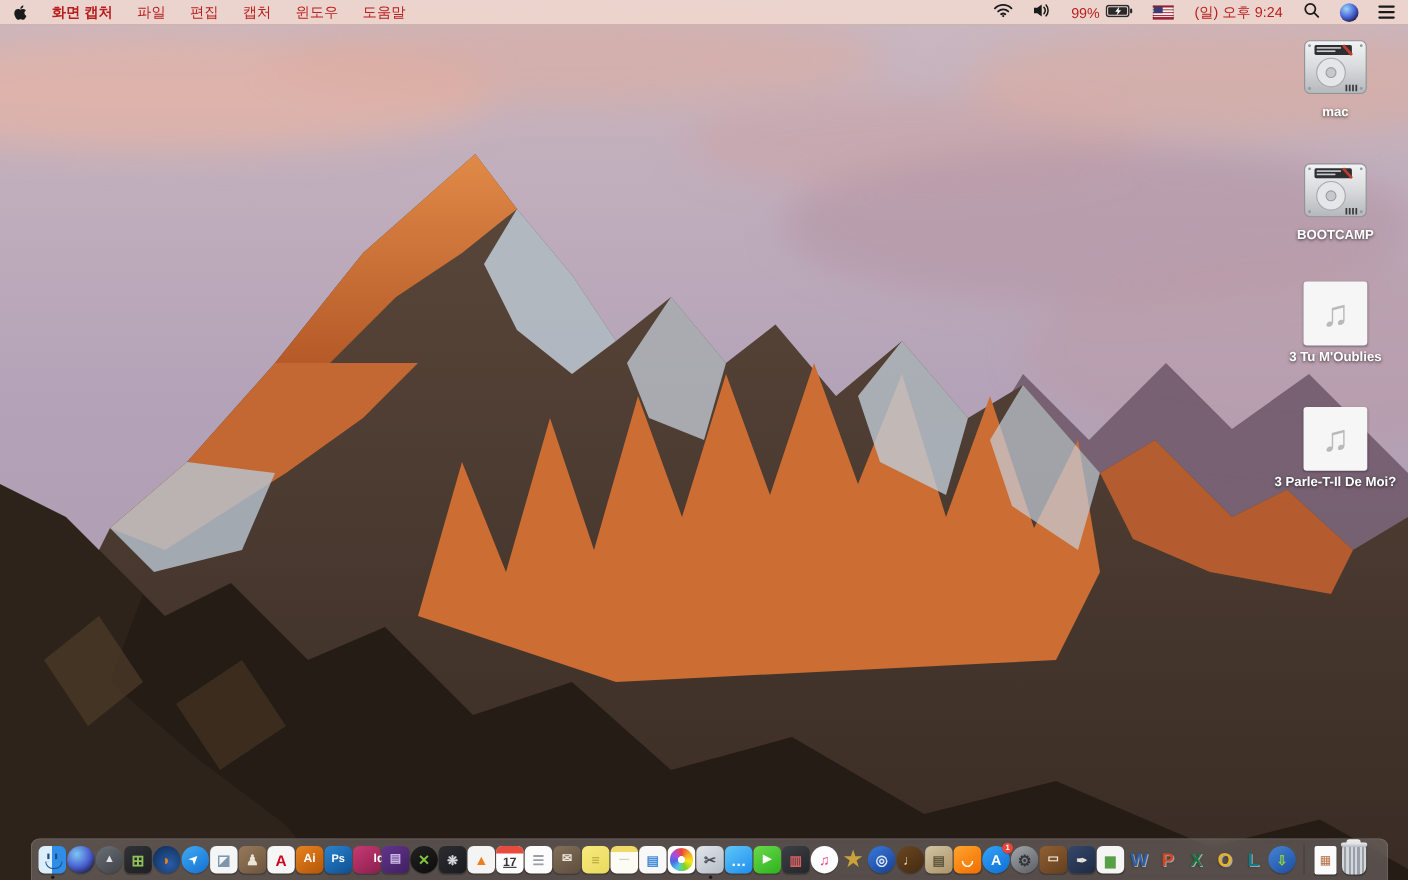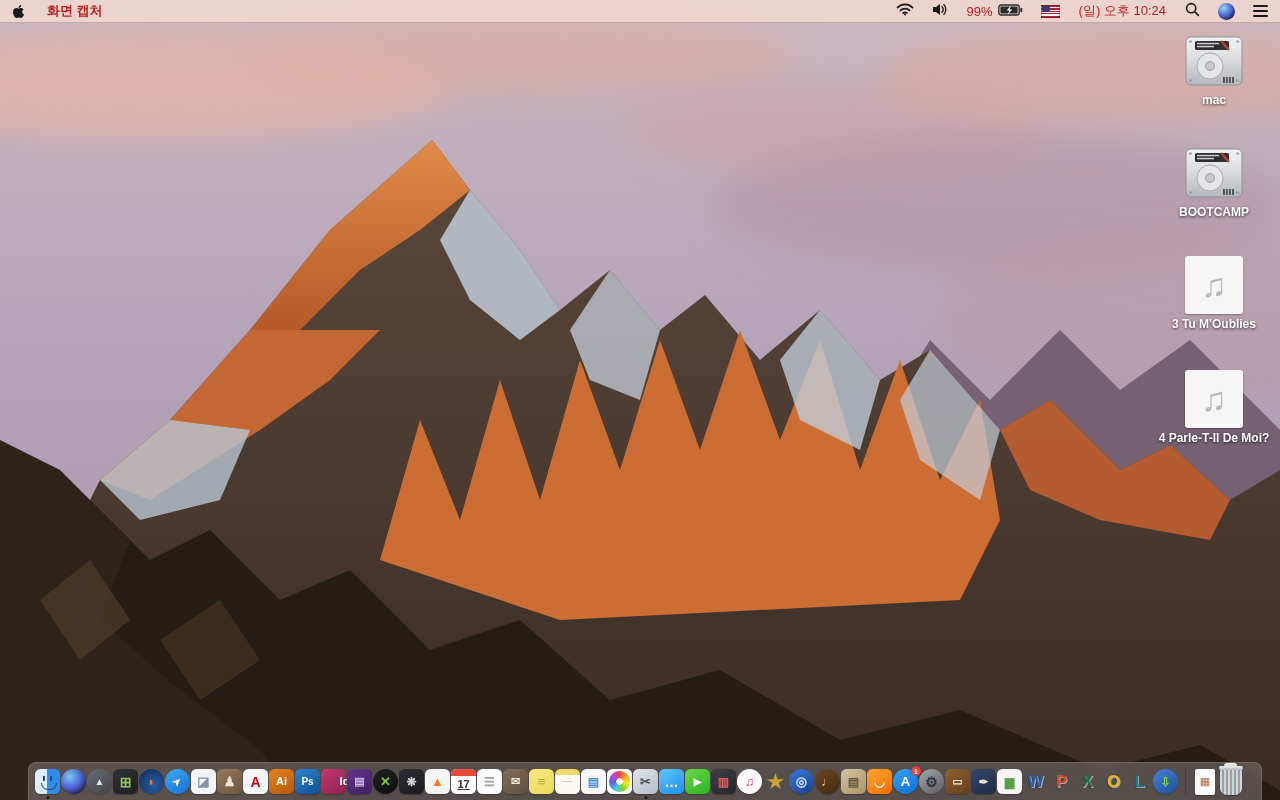--- a/index.html
+++ b/index.html
@@ -138,20 +138,27 @@
 <div class="menubar">
   <div class="menu-left">
     <div class="apple-menu">
       <span>
         <svg width="13" height="15" viewBox="0 0 384 512">
             <path fill="#1a1a1a" d="M318.7 268.7c-.2-36.7 16.4-64.4 50-84.8-18.8-26.9-47.2-41.7-84.7-44.6-35.5-2.8-74.3 20.7-88.5 20.7-15 0-49.4-19.7-76.4-19.7C63.3 141.2 4 184.8 4 273.5q0 39.3 14.4 81.2c12.8 36.7 59 126.7 107.2 125.2 25.2-.6 43-17.9 75.8-17.9 31.8 0 48.3 17.9 76.4 17.9 48.6-.7 90.4-82.5 102.6-119.3-65.2-30.7-61.7-90-61.7-91.9zm-56.6-164.2c27.3-32.4 24.8-61.9 24-72.5-24.1 1.4-52 16.4-67.9 34.9-17.5 19.8-27.8 44.3-25.6 71.9 26.1 2 49.9-11.4 69.5-34.3z"></path>
           </svg>
       </span>
     </div>
     <div class="app-name">화면 캡처</div>
+    <div style="display:flex;align-items:center;" id="menu-list">
+        <div class="menu-item">파일</div>
+        <div class="menu-item">편집</div>
+        <div class="menu-item">캡처</div>
+        <div class="menu-item">윈도우</div>
+        <div class="menu-item">도움말</div>
+      </div>
   </div>
 
   <div class="menu-right">
     <div class="status-item">
       <span>
         <svg width="18" height="13" viewBox="0 0 18 13" fill="none" stroke="#1a1a1a" stroke-width="1.7" stroke-linecap="round">
           <path d="M1.5 4.6 A10.5 10.5 0 0 1 16.5 4.6"></path>
           <path d="M4.4 7.4 A6.6 6.6 0 0 1 13.6 7.4"></path>
           <path d="M7.1 10 A3.1 3.1 0 0 1 10.9 10"></path>
           <circle cx="9" cy="11.6" r="1" fill="#1a1a1a" stroke="none"></circle>
@@ -175,21 +182,21 @@
           <rect x="22.3" y="3.8" width="2" height="4.4" rx="1" fill="#2a2a2a"></rect>
           <polygon points="12.6,1.8 8.8,6.6 11.2,6.6 9.9,10.4 14.2,5.4 11.8,5.4" fill="#fff"></polygon>
         </svg>
       </span>
     </div>
     <div class="status-item">
       <span class="flag">
           <span class="canton"></span>
         </span>
     </div>
-    <div class="status-item clock">(일) 오후 10:24</div>
+    <div class="status-item clock">(일) 오후 9:24</div>
     <div class="status-item">
       <span>
         <svg width="15" height="15" viewBox="0 0 15 15" fill="none" stroke="#1a1a1a" stroke-width="1.6" stroke-linecap="round">
           <circle cx="6.2" cy="6.2" r="4.6"></circle>
             <line x1="9.8" y1="9.8" x2="13.4" y2="13.4"></line>
         </svg>
       </span>
     </div>
     <div class="status-item">
       <span class="siri-orb"></span>
@@ -262,21 +269,21 @@
           <circle cx="52.5" cy="44.5" r="1.3" fill="#96999d"></circle>
         </svg></div>
       <div class="dicon-label">mac</div>
     </div>
     <div class="dicon" style="top: 234px;">
       <div class="audio-icon">♫</div>
       <div class="dicon-label">3 Tu M'Oublies</div>
     </div>
     <div class="dicon" style="top: 348px;">
       <div class="audio-icon">♫</div>
-      <div class="dicon-label">4 Parle-T-Il De Moi?</div>
+      <div class="dicon-label">3 Parle-T-Il De Moi?</div>
     </div>
   </div>
 
 <div class="dock">
   <div class="dock-apps" id="dock-apps">
       <div class="dock-item">
         <div class="finder-face">
           <b class="l"></b>
           <b class="r"></b>
           <i></i>

